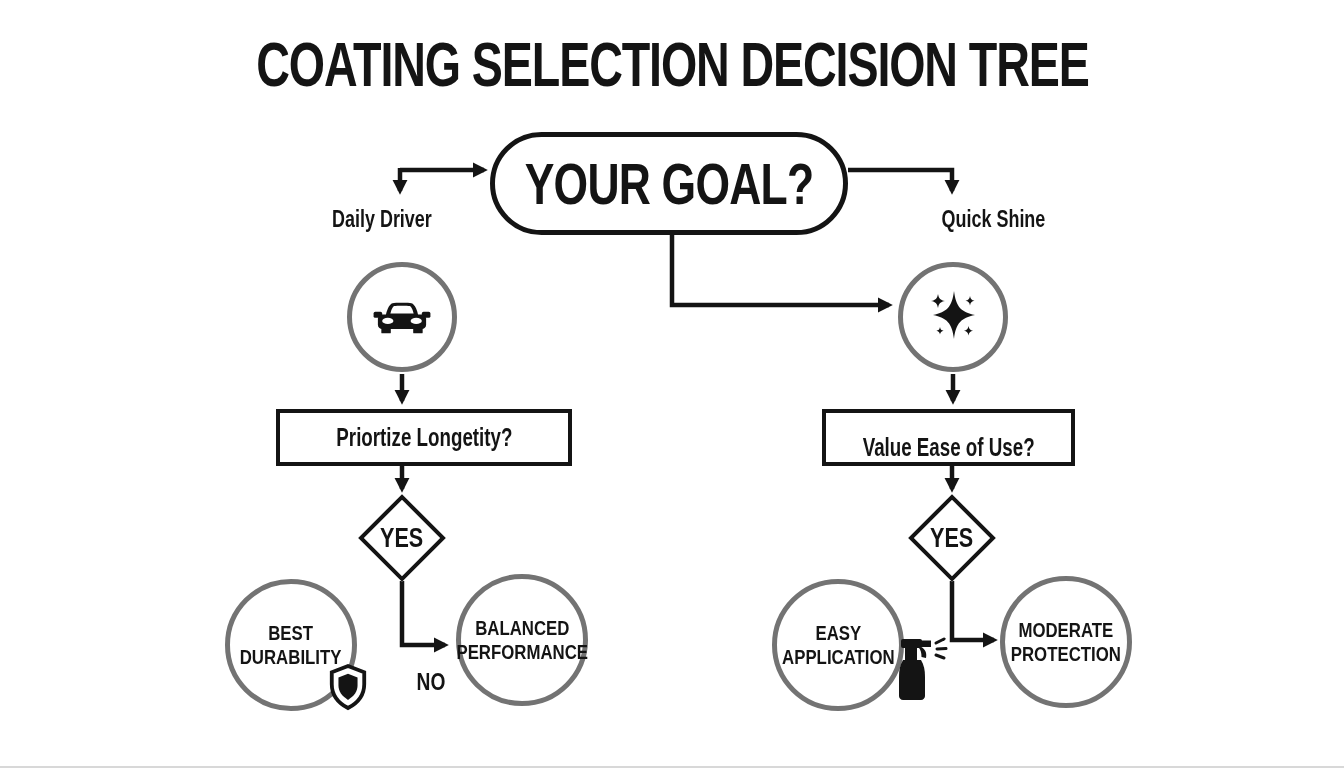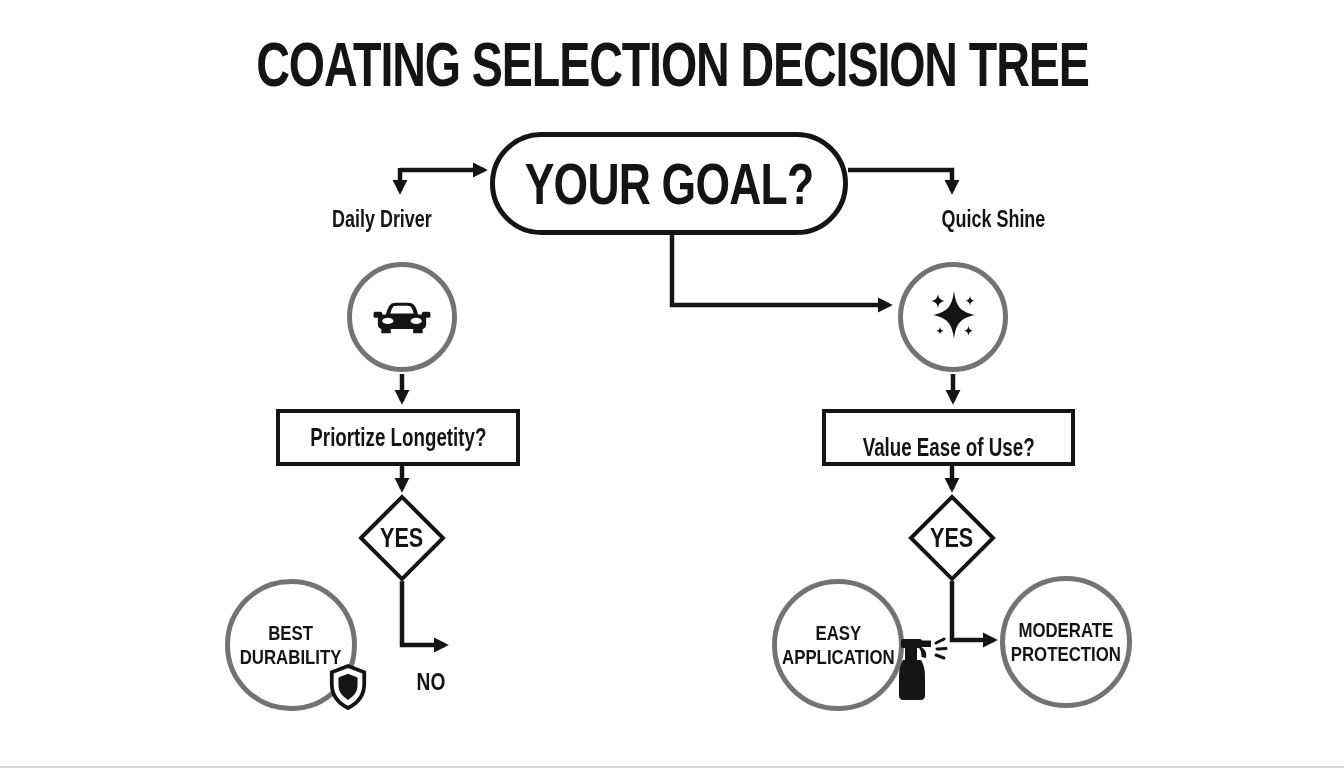--- a/index.html
+++ b/index.html
@@ -89,21 +89,21 @@
       <g fill="#141414">
         <path d="M33 6 C35 22 40 27 54 30 C40 33 35 38 33 54 C31 38 26 33 12 30 C26 27 31 22 33 6 Z"></path>
         <path d="M17 9 C17.8 13.5 19.5 15.2 24 16 C19.5 16.8 17.8 18.5 17 23 C16.2 18.5 14.5 16.8 10 16 C14.5 15.2 16.2 13.5 17 9 Z"></path>
         <path d="M49 11 C49.5 14 50.7 15.2 53.5 15.7 C50.7 16.2 49.5 17.4 49 20.4 C48.5 17.4 47.3 16.2 44.5 15.7 C47.3 15.2 48.5 14 49 11 Z"></path>
         <path d="M19 42 C19.4 44.4 20.4 45.4 22.6 45.8 C20.4 46.2 19.4 47.2 19 49.6 C18.6 47.2 17.6 46.2 15.4 45.8 C17.6 45.4 18.6 44.4 19 42 Z"></path>
         <path d="M47.5 41 C48 44 49.2 45.2 52 45.7 C49.2 46.2 48 47.4 47.5 50.4 C47 47.4 45.8 46.2 43 45.7 C45.8 45.2 47 44 47.5 41 Z"></path>
       </g>
     </svg>
   </div>
 
-  <div class="node qrect" style="left:276px; top:409px; width:244px; height:57px;">
+  <div class="node qrect" style="left:276px; top:409px; width:296px; height:57px;">
     <span class="cond" style="transform:scaleX(0.75);">Priortize Longetity?</span>
   </div>
   <div class="node qrect" style="left:822px; top:409px; width:253px; height:57px;align-items:flex-end;">
     <span class="cond" style="transform:scaleX(0.75);">Value Ease of Use?</span>
   </div>
 
   <div class="node diamond" style="left:371px; top:507px; width:62px; height:62px;">
     <span class="inner">YES</span>
   </div>
   <div class="node diamond" style="left:921px; top:507px; width:62px; height:62px;">
@@ -111,20 +111,26 @@
   </div>
 
   <div class="lbl no-lbl" style="left:413px; top:668px; width:64px;">
     <span class="cond" style="transform:scaleX(0.8);">NO</span>
   </div>
 
   <div class="node circle" style="left:225px; top:579px; width:132px; height:132px;">
     <div class="stack">
       <span>BEST</span>
       <span>DURABILITY</span>
+    </div>
+  </div>
+  <div class="node circle" style="left:456px; top:574px; width:132px; height:132px;">
+    <div class="stack">
+      <span>BALANCED</span>
+      <span>PERFORMANCE</span>
     </div>
   </div>
   <div class="node circle" style="left:772px; top:579px; width:132px; height:132px;">
     <div class="stack">
       <span>EASY</span>
       <span>APPLICATION</span>
     </div>
   </div>
   <div class="node circle" style="left:1000px; top:576px; width:132px; height:132px;">
     <div class="stack">

